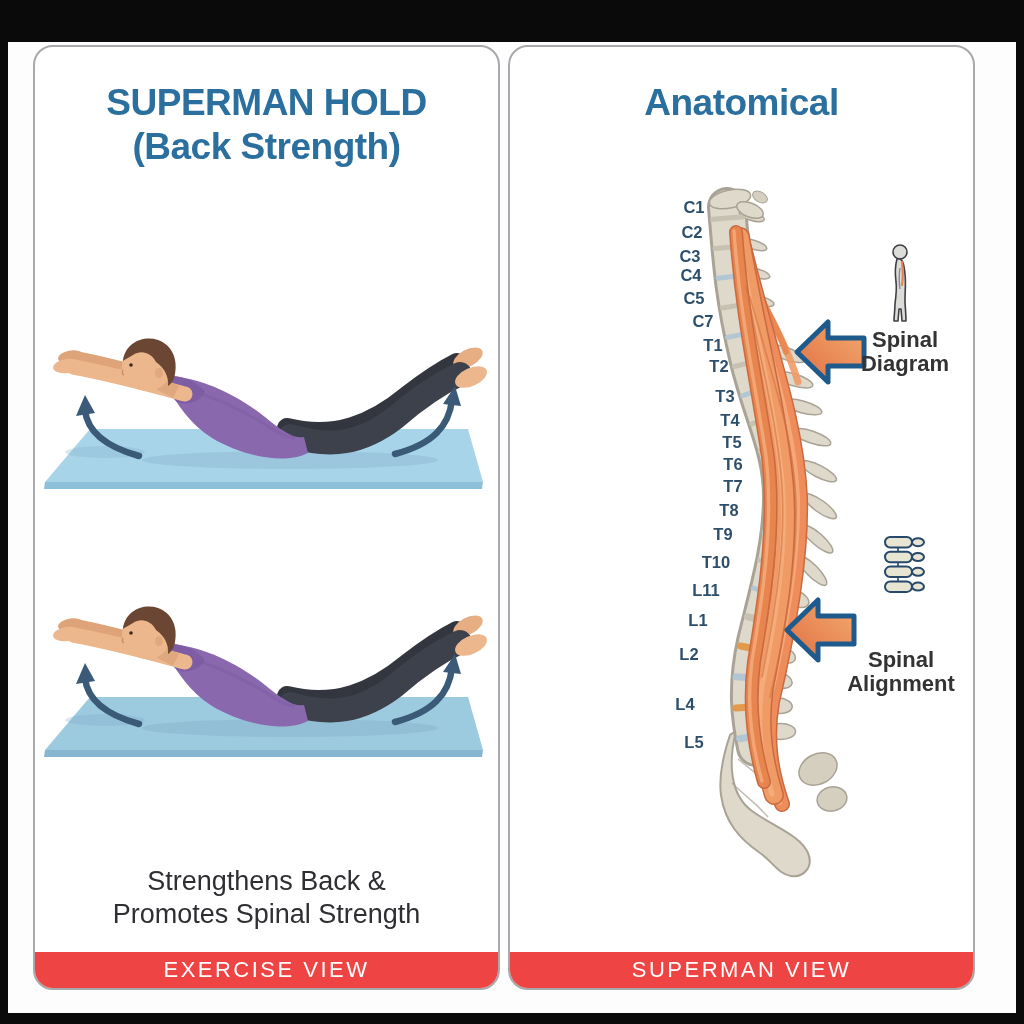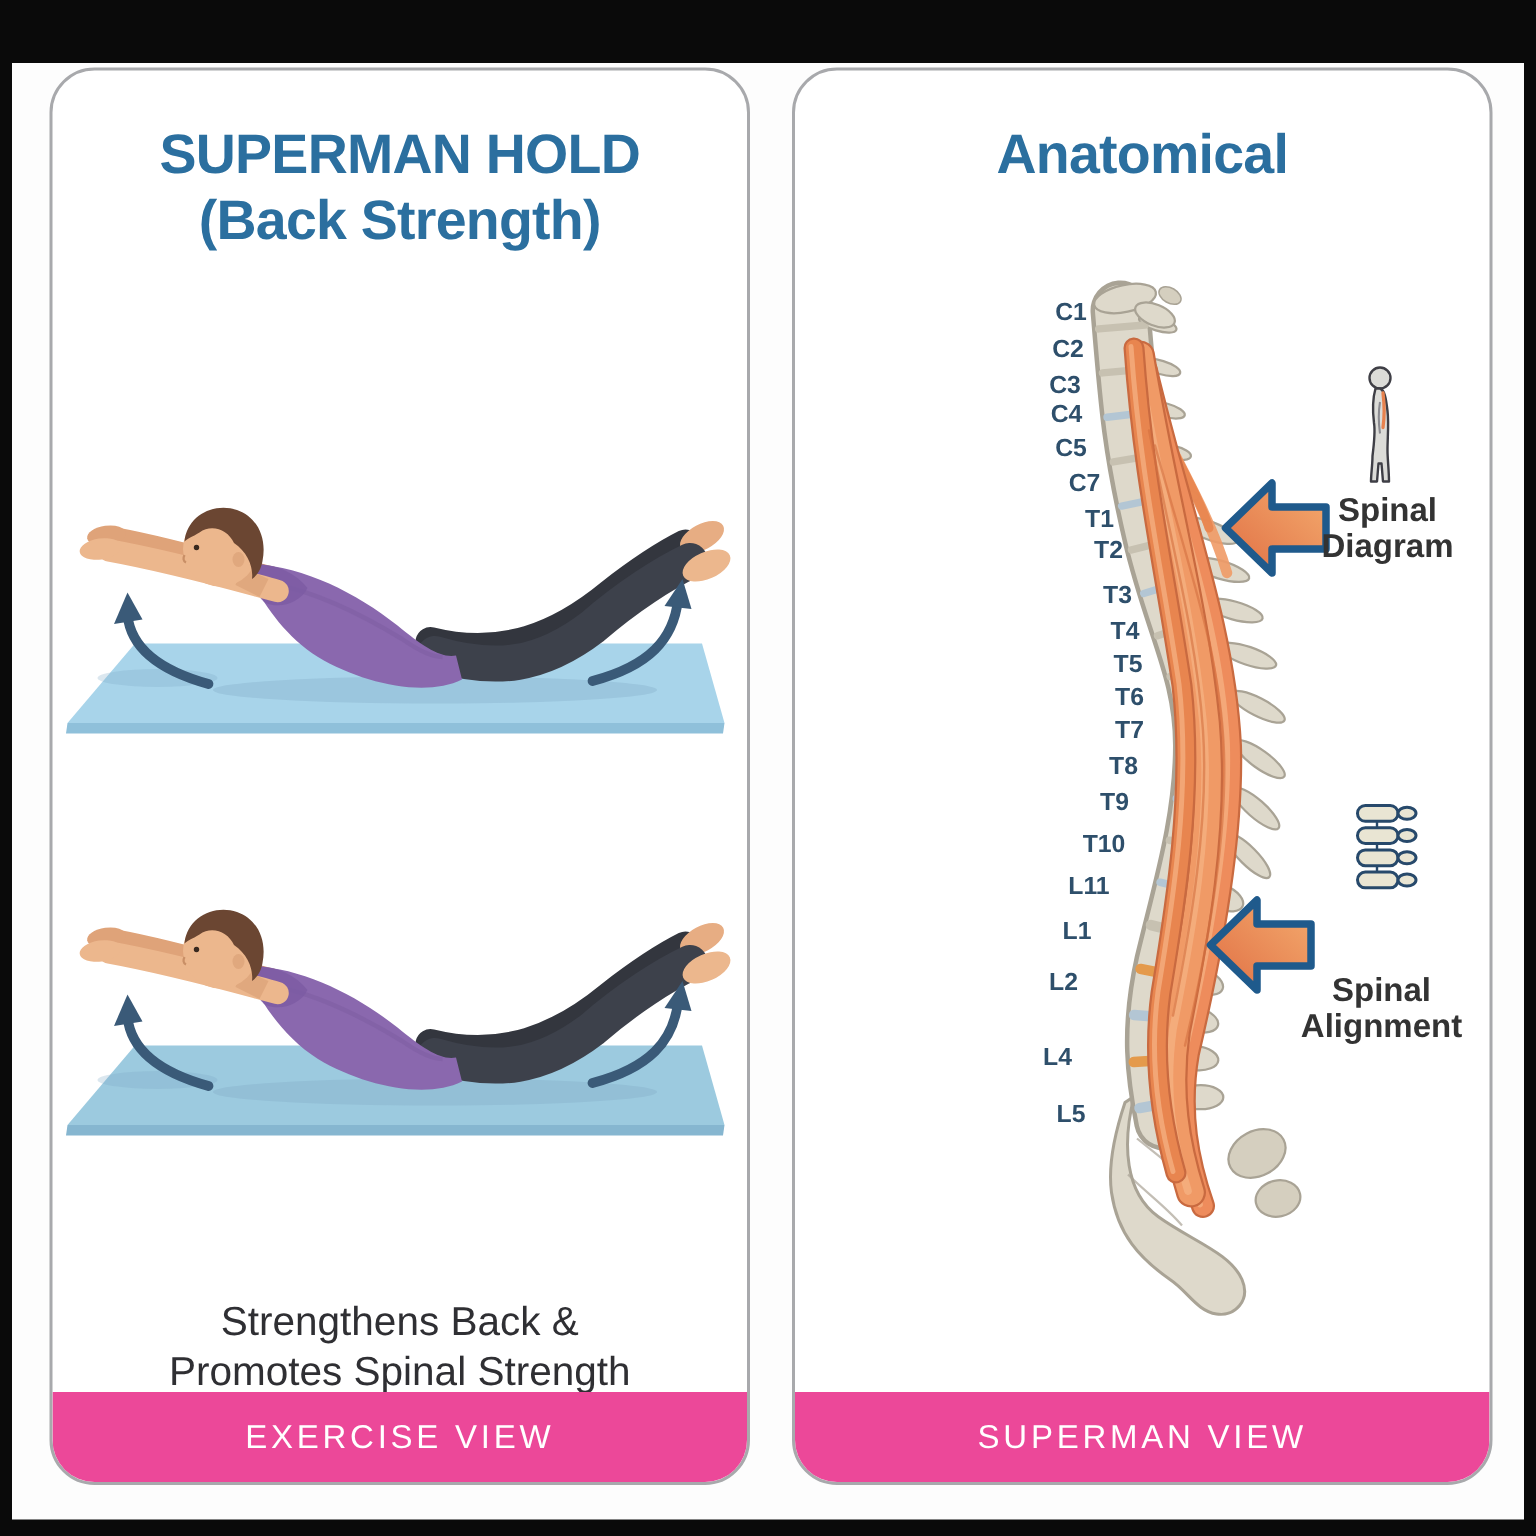--- a/index.html
+++ b/index.html
@@ -7,42 +7,42 @@
     width:1024px;height:1024px;position:relative;overflow:hidden;
     background:#0a0a0a;
     font-family:"Liberation Sans", sans-serif;
   }
   .stage{
     position:absolute;left:8px;top:42px;width:1008px;height:971px;
     background:#fdfdfd;
   }
   .panel{
     position:absolute;top:45px;width:463px;height:941px;
-    background:#ffffff;border:2px solid #a8a9ac;border-radius:30px;
+    background:#ffffff;border:2px solid #a8a9ac;border-radius:20px;
     overflow:hidden;
   }
   #left-panel{left:33px;}
-  #right-panel{left:528px;}
+  #right-panel{left:508px;}
   .panel-title{
     position:absolute;top:34px;left:0;right:0;text-align:center;
     color:#2b6f9f;font-size:37px;font-weight:700;line-height:44px;
     letter-spacing:-0.5px;
   }
   .panel-title span{display:block;}
   .illo{position:absolute;left:0;width:463px;height:190px;}
   #illo1{top:285px;}
   #illo2{top:553px;}
   .caption{
     position:absolute;top:818px;left:0;right:0;text-align:center;
     color:#2f2f33;font-size:27px;font-weight:500;line-height:33px;
   }
   .caption span{display:block;}
   .panel-footer{
-    position:absolute;left:0;right:0;bottom:0;height:60px;
-    background:#ec4899;color:#ffffff;
+    position:absolute;left:0;right:0;bottom:0;height:36px;
+    background:#ef4444;color:#ffffff;
     display:flex;align-items:center;justify-content:center;
     font-size:22px;font-weight:500;letter-spacing:2.5px;
   }
   #spine-svg{position:absolute;left:0;top:0;width:463px;height:941px;}
   .annot{
     position:absolute;text-align:center;color:#333333;
     font-size:22px;font-weight:600;line-height:24px;
   }
   .annot span{display:block;}
   #annot1{left:326px;top:281px;width:138px;}

